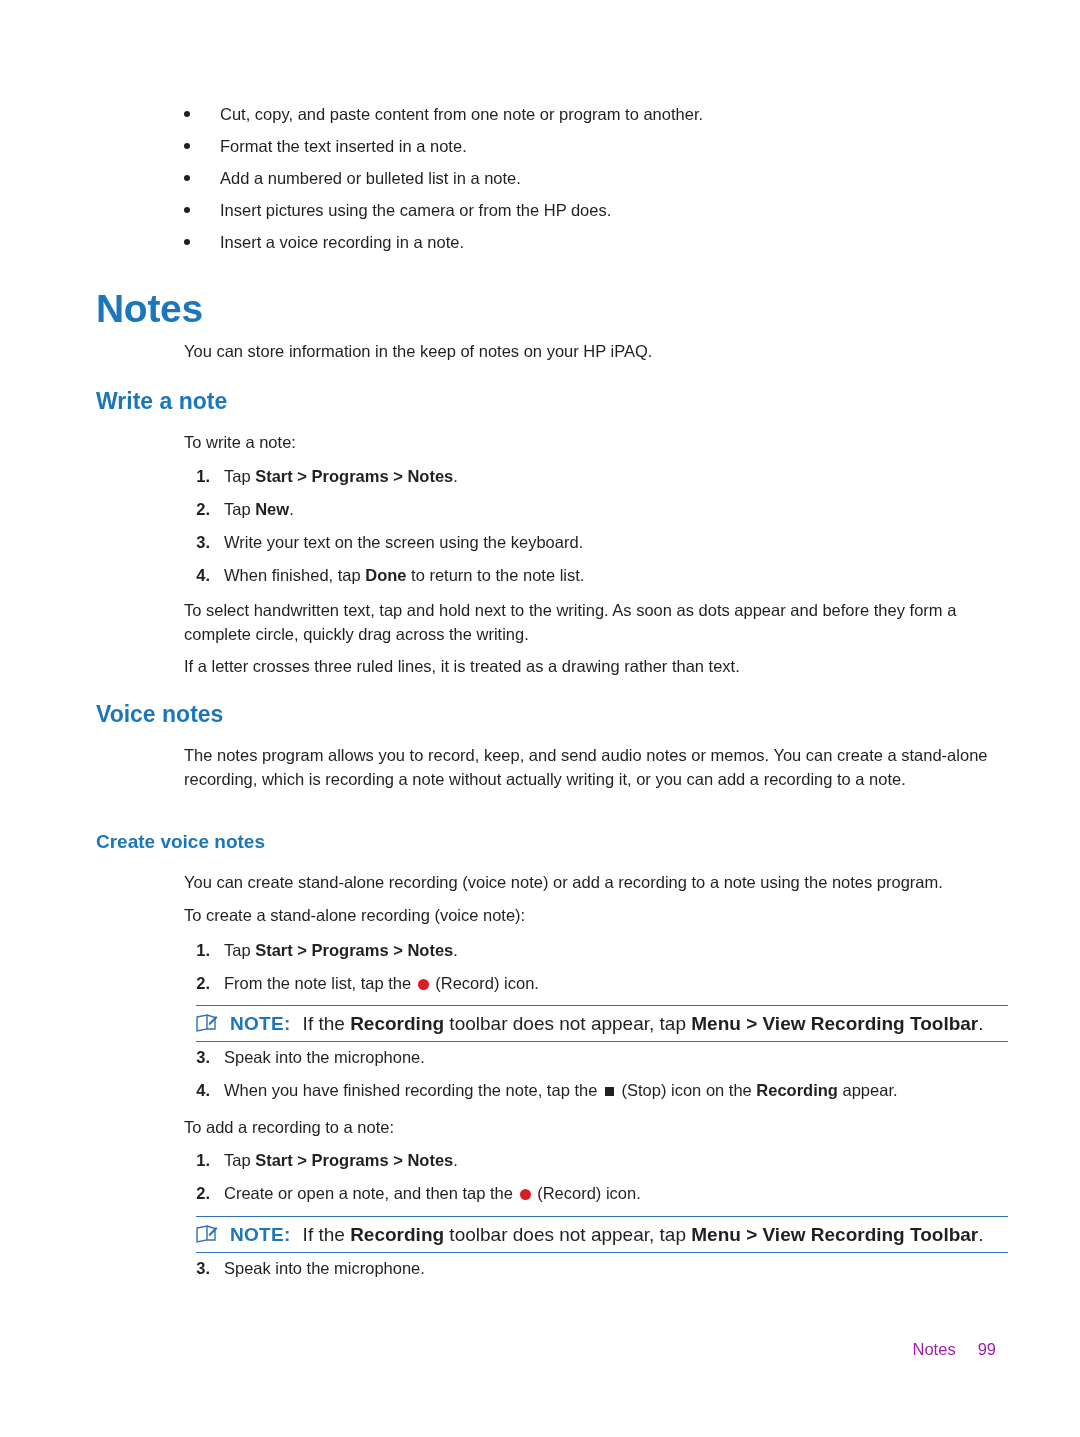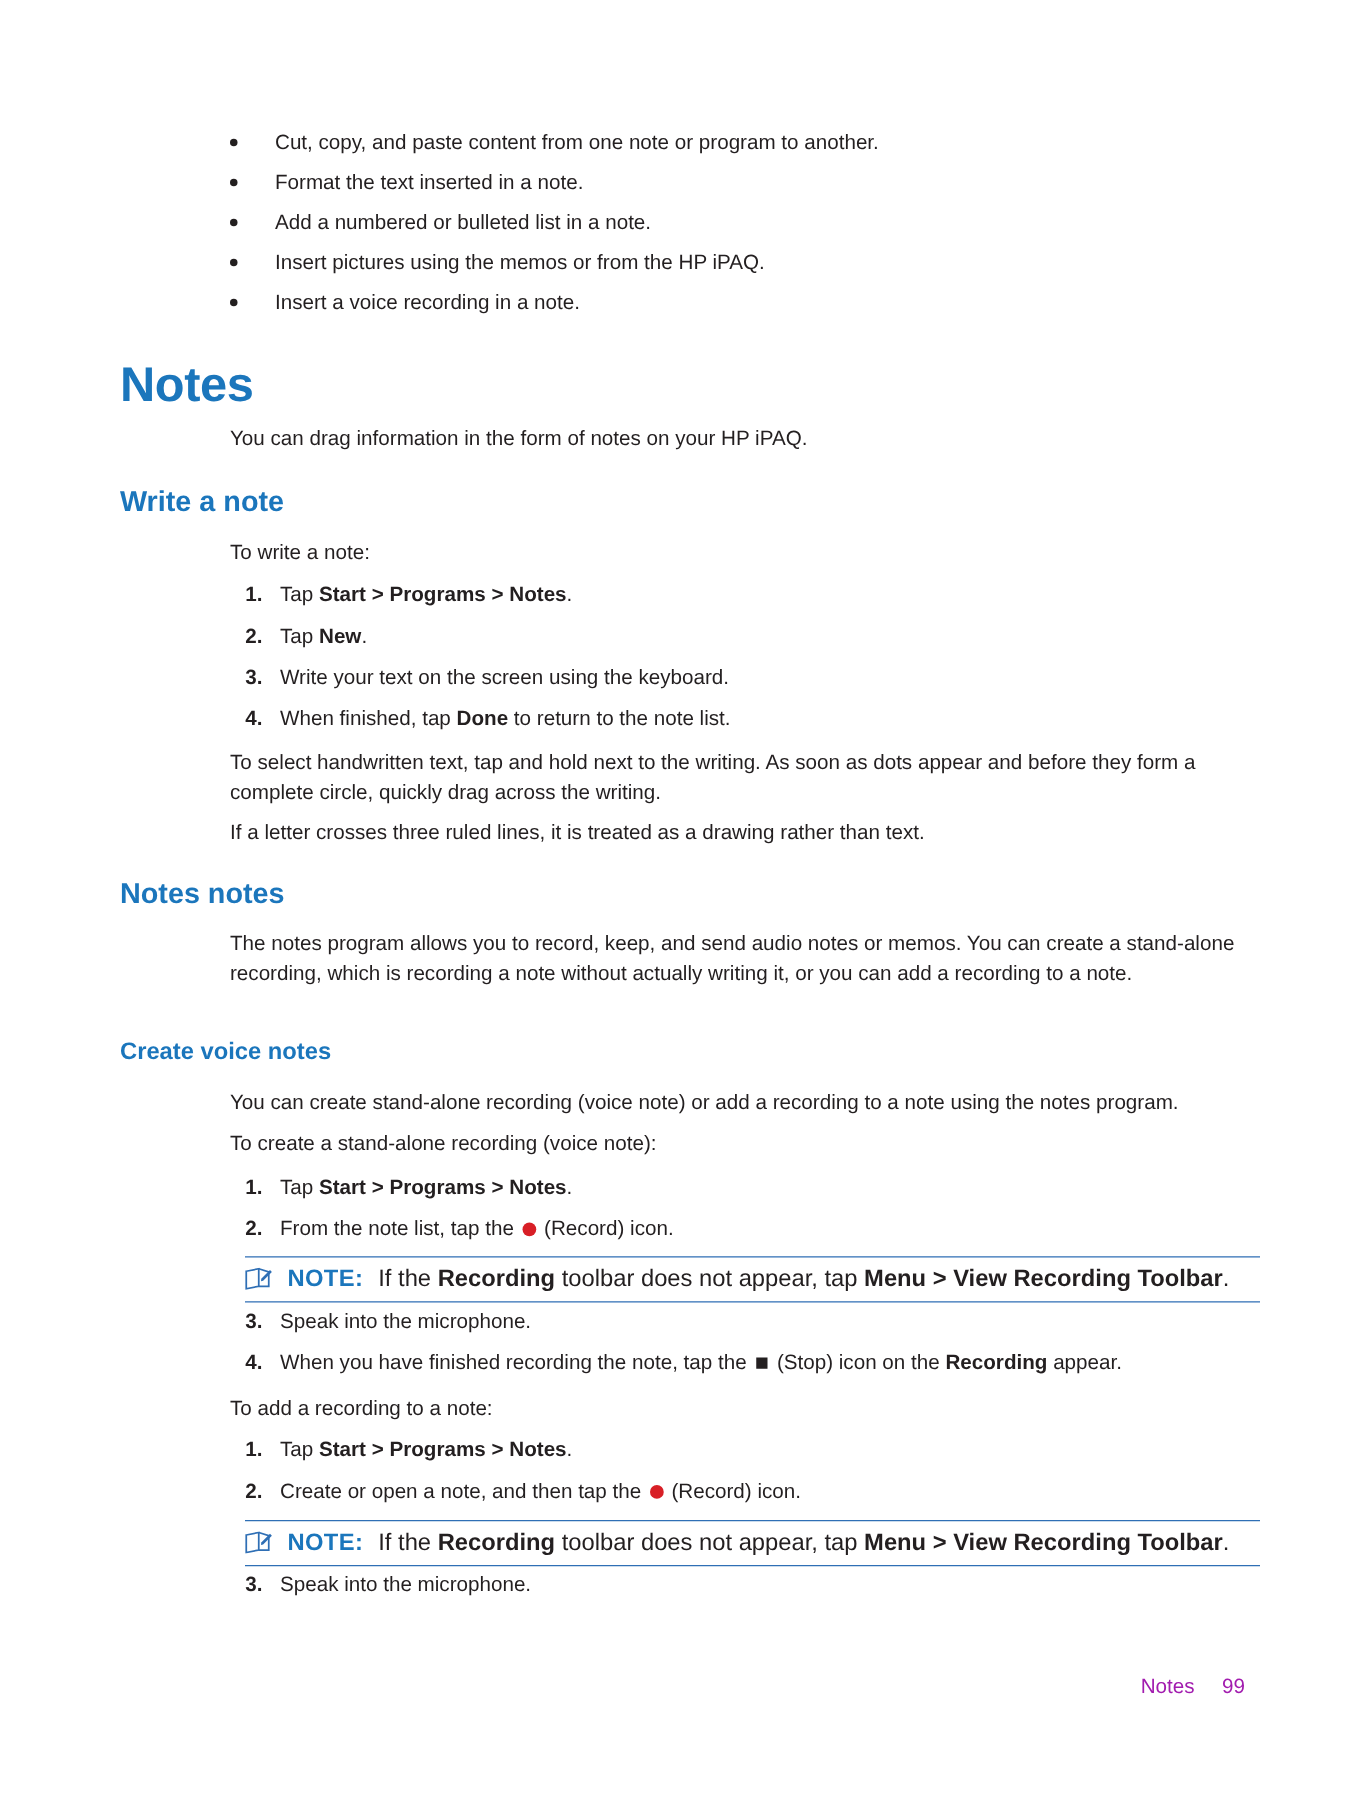--- a/index.html
+++ b/index.html
@@ -174,27 +174,27 @@
 </style>
 </head>
 <body>
 
 <div class="page">
 
   <ul class="bullet-list">
     <li><span class="dot"></span><span>Cut, copy, and paste content from one note or program to another.</span></li>
     <li><span class="dot"></span><span>Format the text inserted in a note.</span></li>
     <li><span class="dot"></span><span>Add a numbered or bulleted list in a note.</span></li>
-    <li><span class="dot"></span><span>Insert pictures using the memos or from the HP iPAQ.</span></li>
+    <li><span class="dot"></span><span>Insert pictures using the camera or from the HP does.</span></li>
     <li><span class="dot"></span><span>Insert a voice recording in a note.</span></li>
   </ul>
 
   <div class="h1" style="top:287px;">Notes</div>
 
-  <div class="para" style="top:340px;">You can drag information in the form of notes on your HP iPAQ.</div>
+  <div class="para" style="top:340px;">You can store information in the keep of notes on your HP iPAQ.</div>
 
   <div class="h2" style="top:388px;">Write a note</div>
 
   <div class="para" style="top:431px;">To write a note:</div>
 
   <ol class="steps" style="top:465px;">
     <li>
       <span class="num">1.</span>
       <span>Tap </span><b>Start &gt; Programs &gt; Notes</b><span>.</span>
     </li>
@@ -208,21 +208,21 @@
     </li>
     <li>
       <span class="num">4.</span>
       <span>When finished, tap </span><b>Done</b><span> to return to the note list.</span>
     </li>
   </ol>
 
   <div class="para" style="top:599px;">To select handwritten text, tap and hold next to the writing. As soon as dots appear and before they form a complete circle, quickly drag across the writing.</div>
   <div class="para" style="top:655px;">If a letter crosses three ruled lines, it is treated as a drawing rather than text.</div>
 
-  <div class="h2" style="top:701px;">Notes notes</div>
+  <div class="h2" style="top:701px;">Voice notes</div>
 
   <div class="para" style="top:744px;">The notes program allows you to record, keep, and send audio notes or memos. You can create a stand-alone recording, which is recording a note without actually writing it, or you can add a recording to a note.</div>
 
   <div class="h3" style="top:831px;">Create voice notes</div>
 
   <div class="para" style="top:871px;">You can create stand-alone recording (voice note) or add a recording to a note using the notes program.</div>
   <div class="para" style="top:904px;">To create a stand-alone recording (voice note):</div>
 
   <ol class="steps" style="top:939px;">
     <li>

